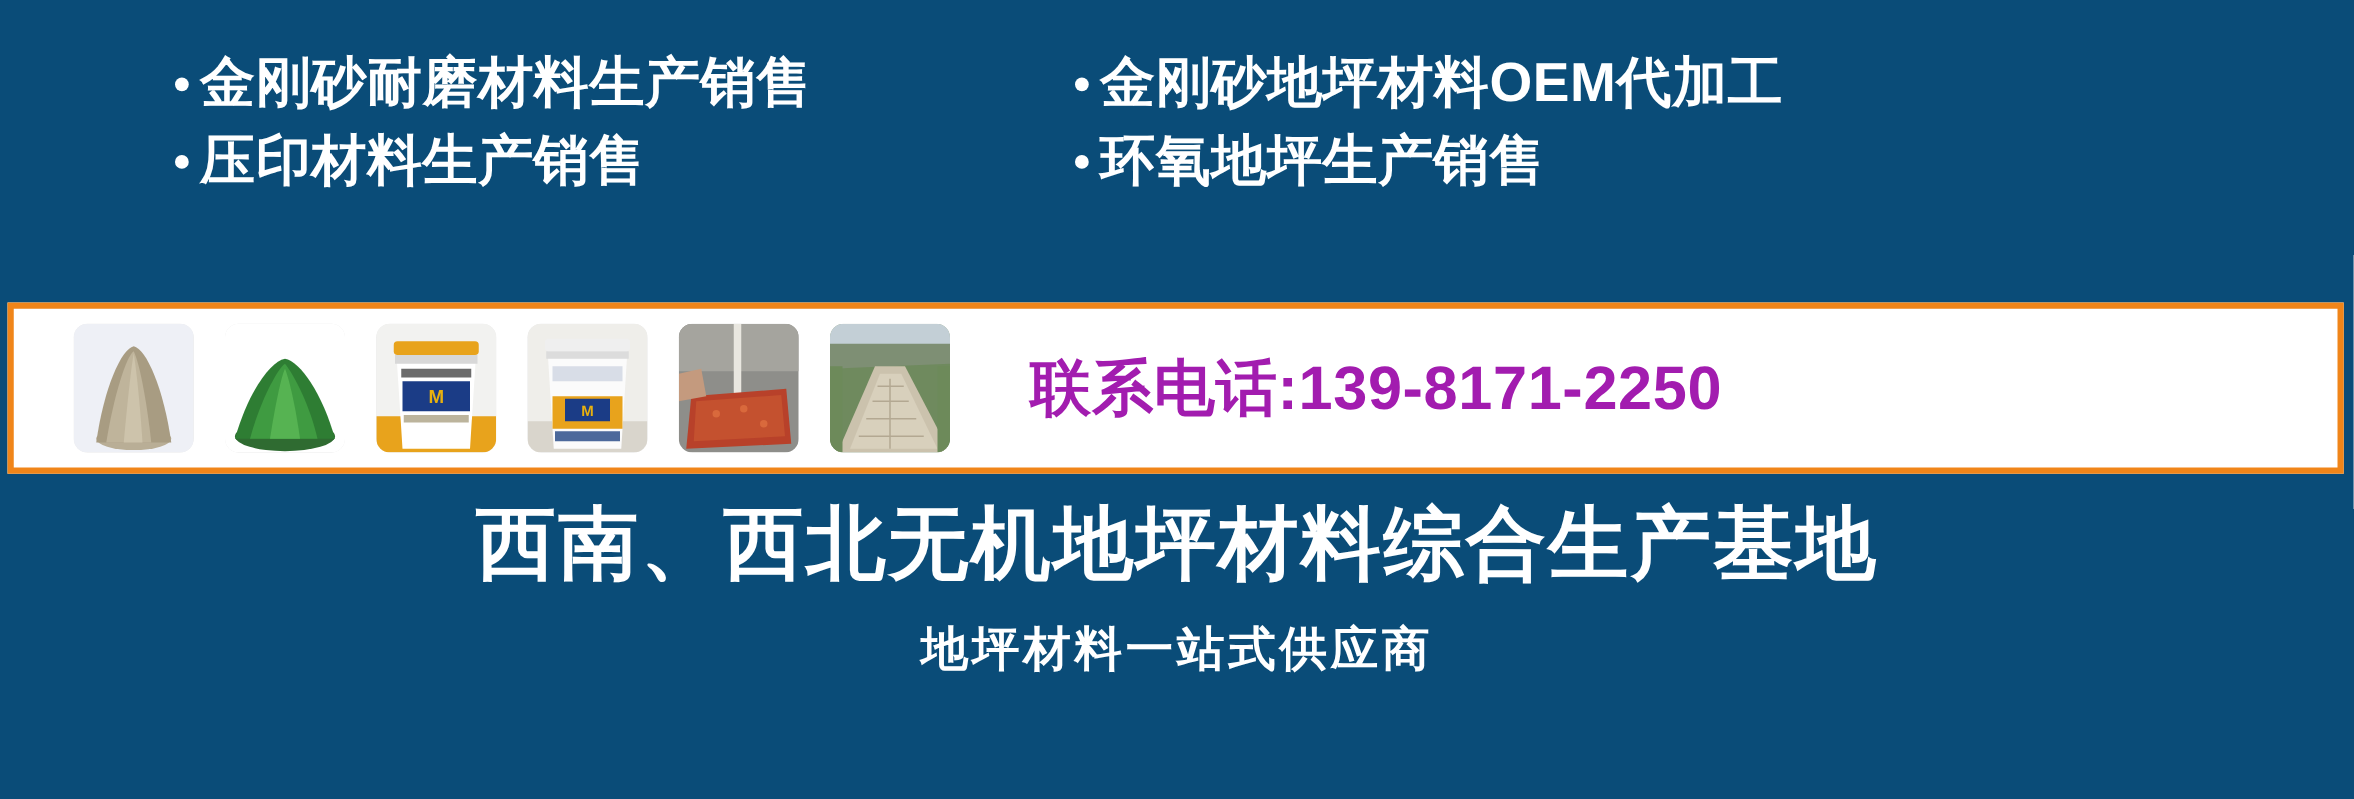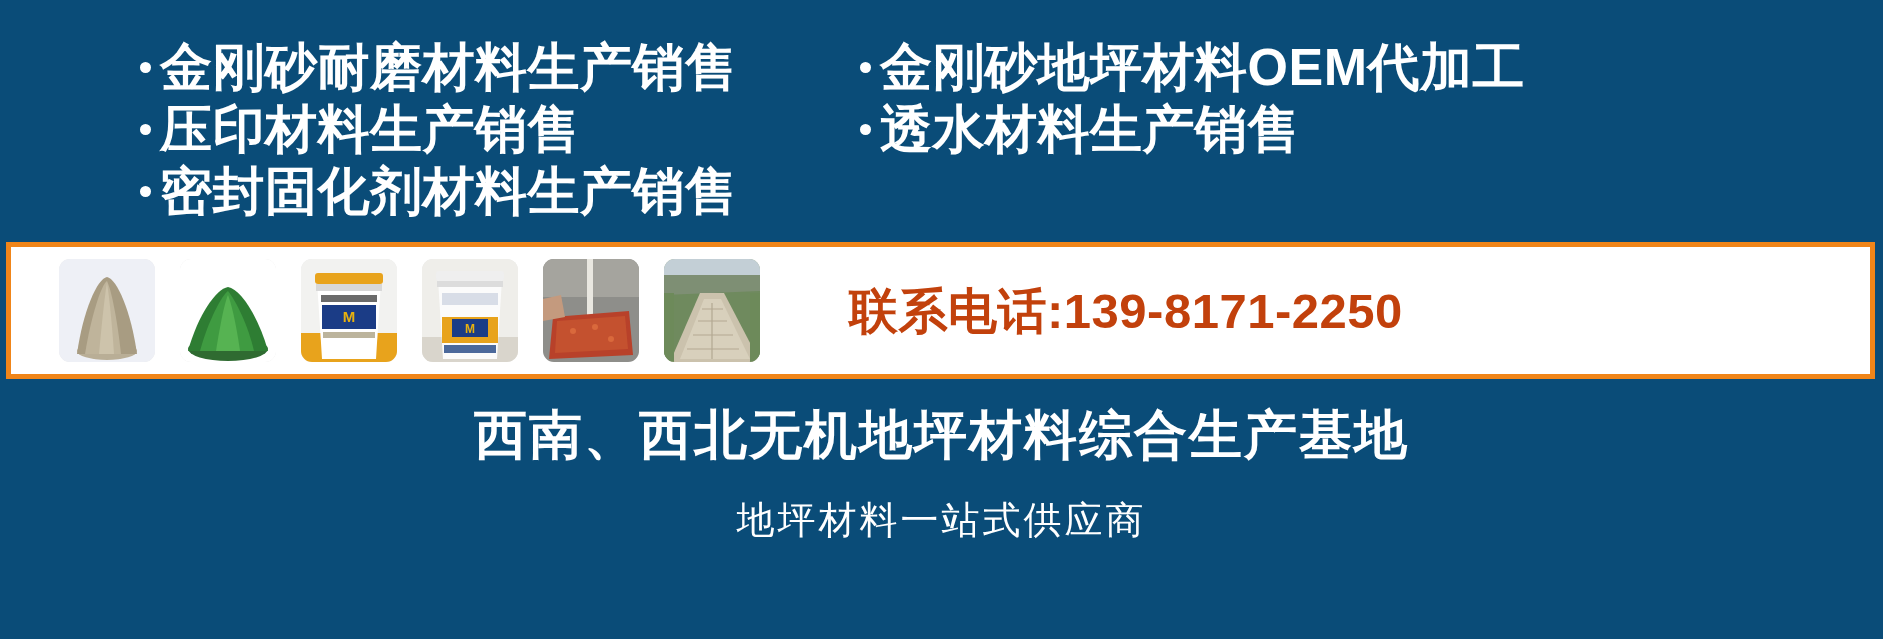--- a/index.html
+++ b/index.html
@@ -29,21 +29,21 @@
     padding-top:38px;
   }
   .feature-col.left{ margin-left:140px; width:700px; }
   .feature-col.right{ margin-left:20px; width:960px; }
 
   .feature-item{
     display:flex;
     align-items:center;
     color:#ffffff;
     font-weight:bold;
-    font-size:52px;
+    font-size:44px;
     line-height:58px;
     letter-spacing:0.5px;
     white-space:nowrap;
     margin-bottom:4px;
   }
   .bullet-dot{
     display:inline-block;
     width:11px;
     height:11px;
     border-radius:50%;
@@ -77,22 +77,22 @@
     height:103px;
     border-radius:11px;
     overflow:hidden;
     position:relative;
     flex:0 0 auto;
     background:#e9e9e9;
   }
   .thumb svg{display:block;width:100%;height:100%;}
 
   .phone{
-    margin-left:89px;
-    color:#c2410c;
+    margin-left:64px;
+    color:#a21caf;
     font-weight:bold;
     font-size:49px;
     line-height:52px;
     white-space:nowrap;
     letter-spacing:0.5px;
   }
 
   
   .headline-wrap{
     position:absolute;
@@ -103,28 +103,28 @@
     display:flex;
     flex-direction:column;
     align-items:center;
     justify-content:flex-start;
     padding-top:12px;
     box-sizing:border-box;
   }
   .headline{
     color:#ffffff;
     font-weight:bold;
-    font-size:53px;
+    font-size:64px;
     line-height:86px;
     letter-spacing:2px;
     white-space:nowrap;
   }
   .subheadline{
     color:#ffffff;
-    font-weight:normal;
+    font-weight:bold;
     font-size:38px;
     line-height:48px;
     letter-spacing:3px;
     white-space:nowrap;
     margin-top:18px;
   }
 </style>
 </head>
 <body>
 
@@ -134,34 +134,30 @@
 
     <div class="feature-col left">
       <div class="feature-item">
         <span class="bullet-dot"></span>
         <span class="feature-text">金刚砂耐磨材料生产销售</span>
       </div>
       <div class="feature-item">
         <span class="bullet-dot"></span>
         <span class="feature-text">压印材料生产销售</span>
       </div>
-      <div class="feature-item">
-        <span class="bullet-dot"></span>
-        <span class="feature-text">密封固化剂材料生产销售</span>
-      </div>
     </div>
 
     <div class="feature-col right">
       <div class="feature-item">
         <span class="bullet-dot"></span>
         <span class="feature-text">金刚砂地坪材料OEM代加工</span>
       </div>
       <div class="feature-item">
         <span class="bullet-dot"></span>
-        <span class="feature-text">透水材料生产销售</span>
+        <span class="feature-text">环氧地坪生产销售</span>
       </div>
     </div>
 
   </div>
 
   <div class="strip">
 
     <div class="thumbs">
 
       <div class="thumb">

